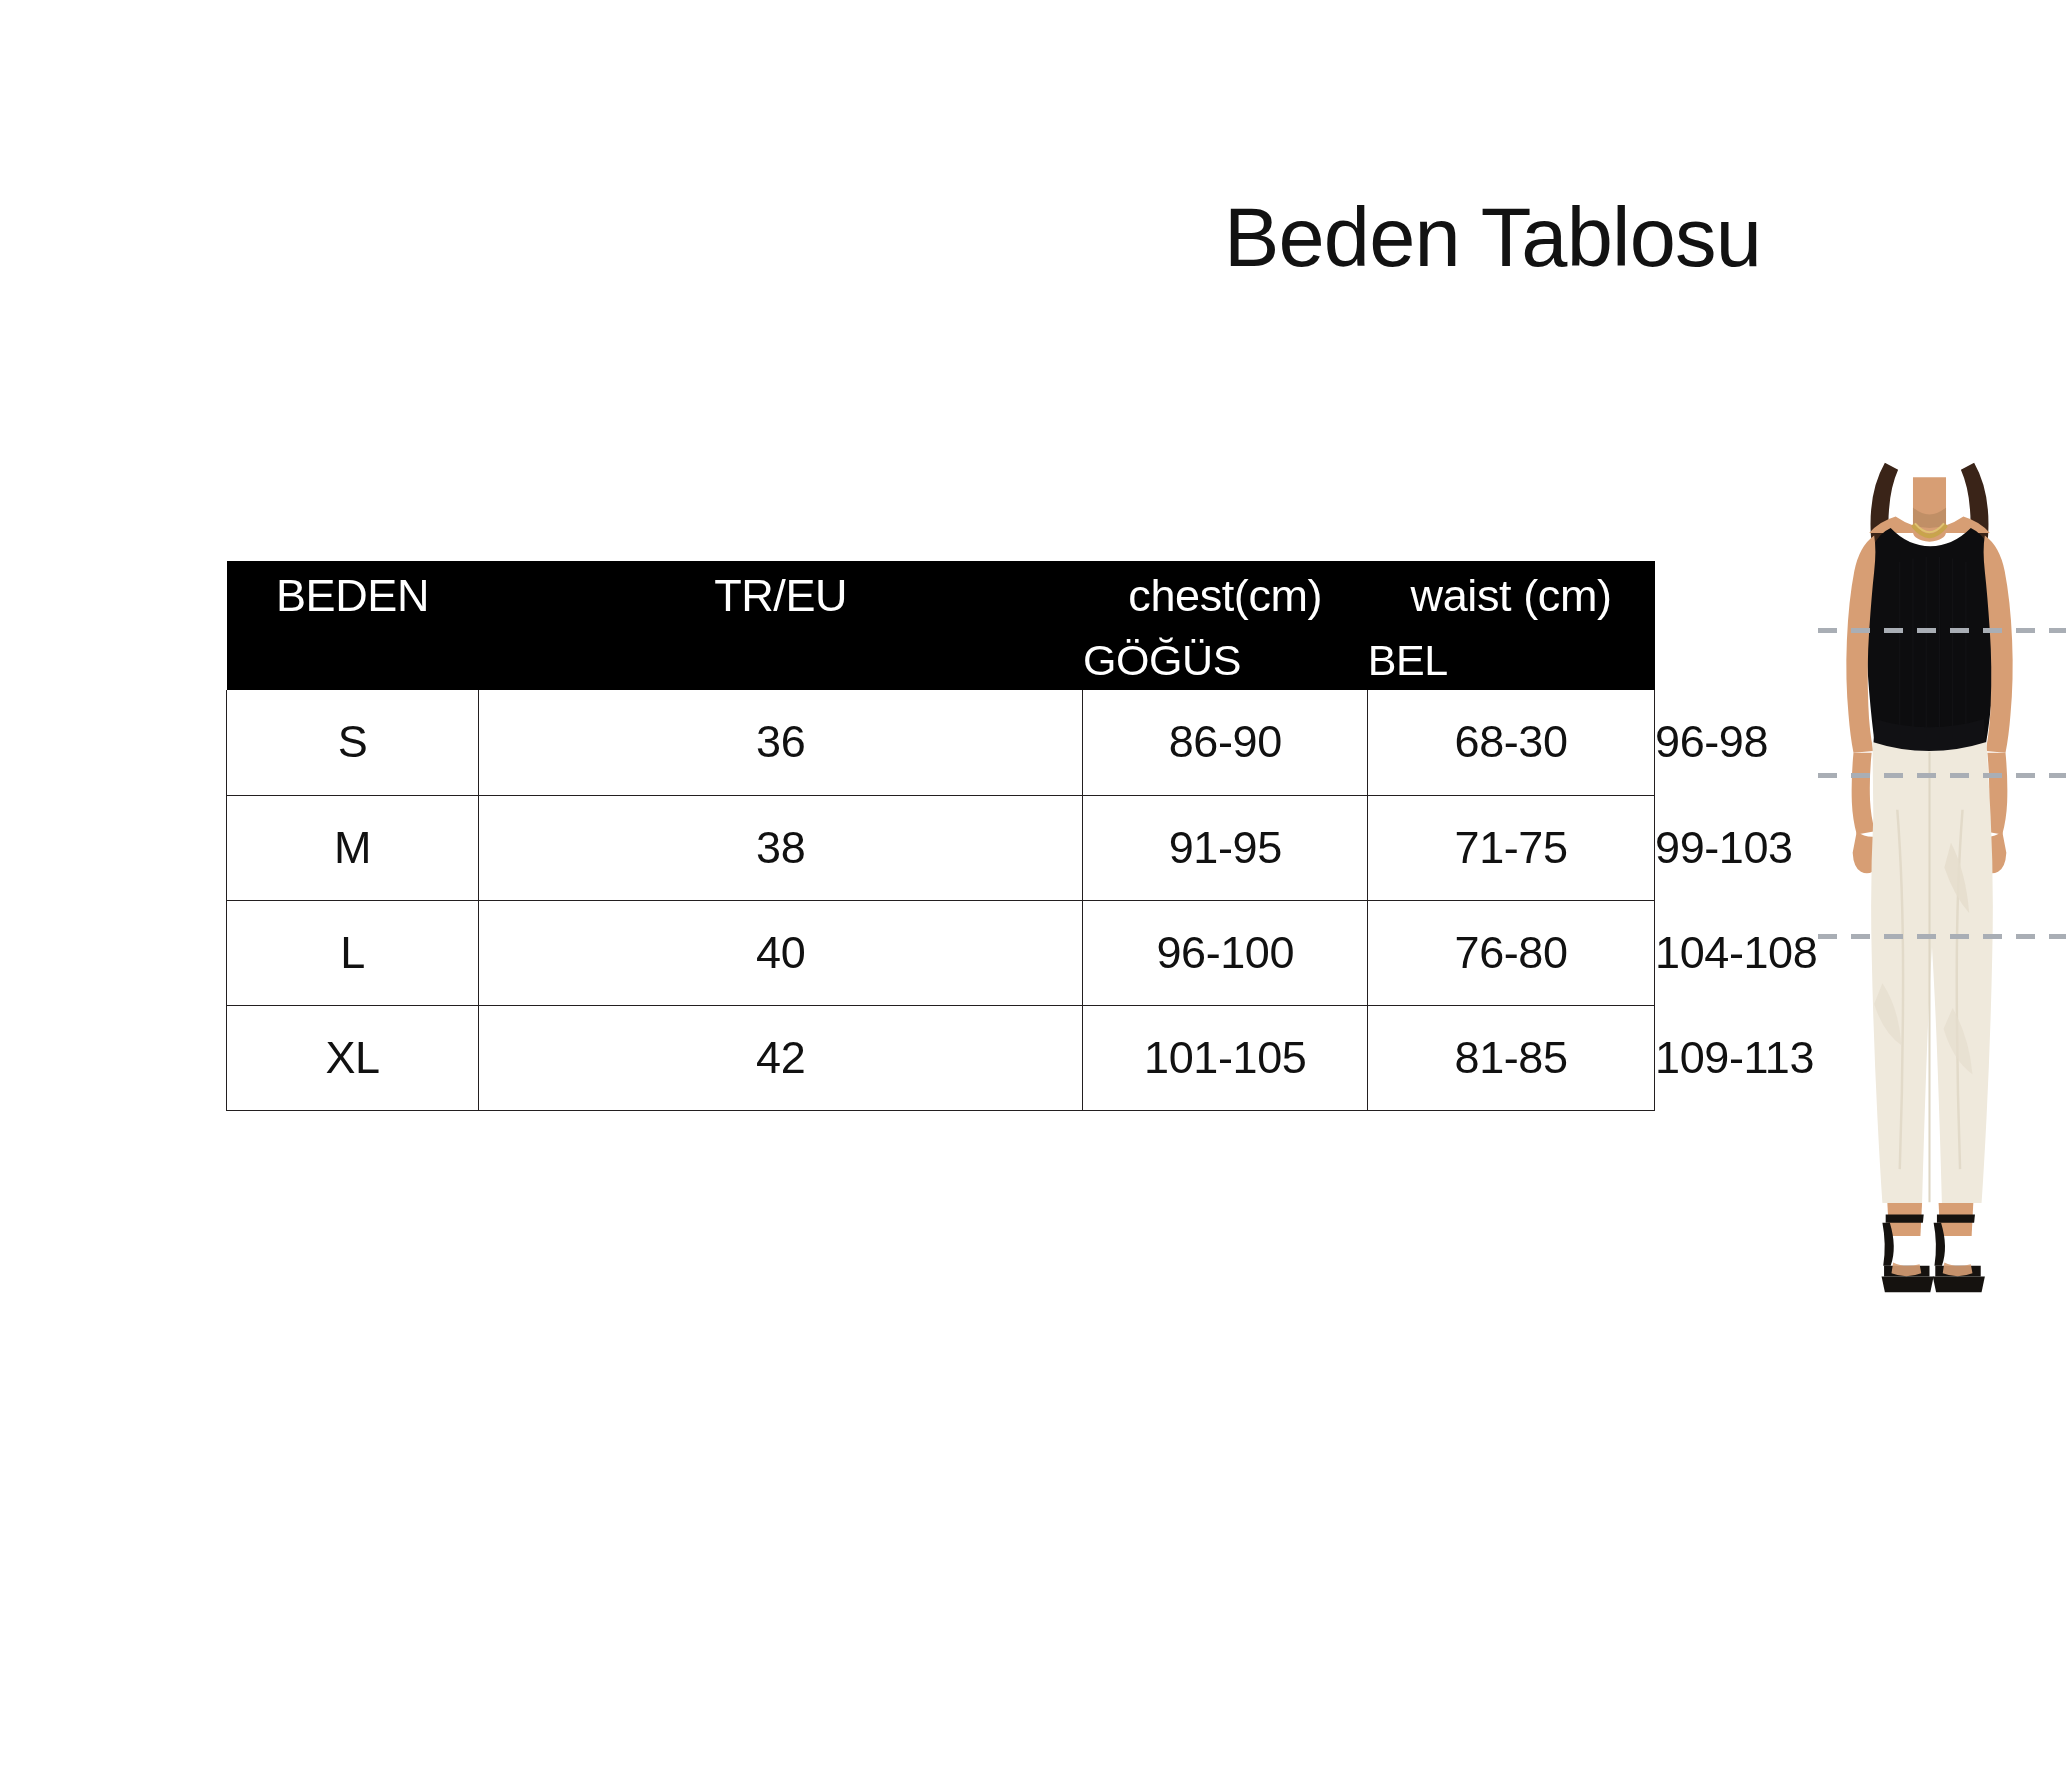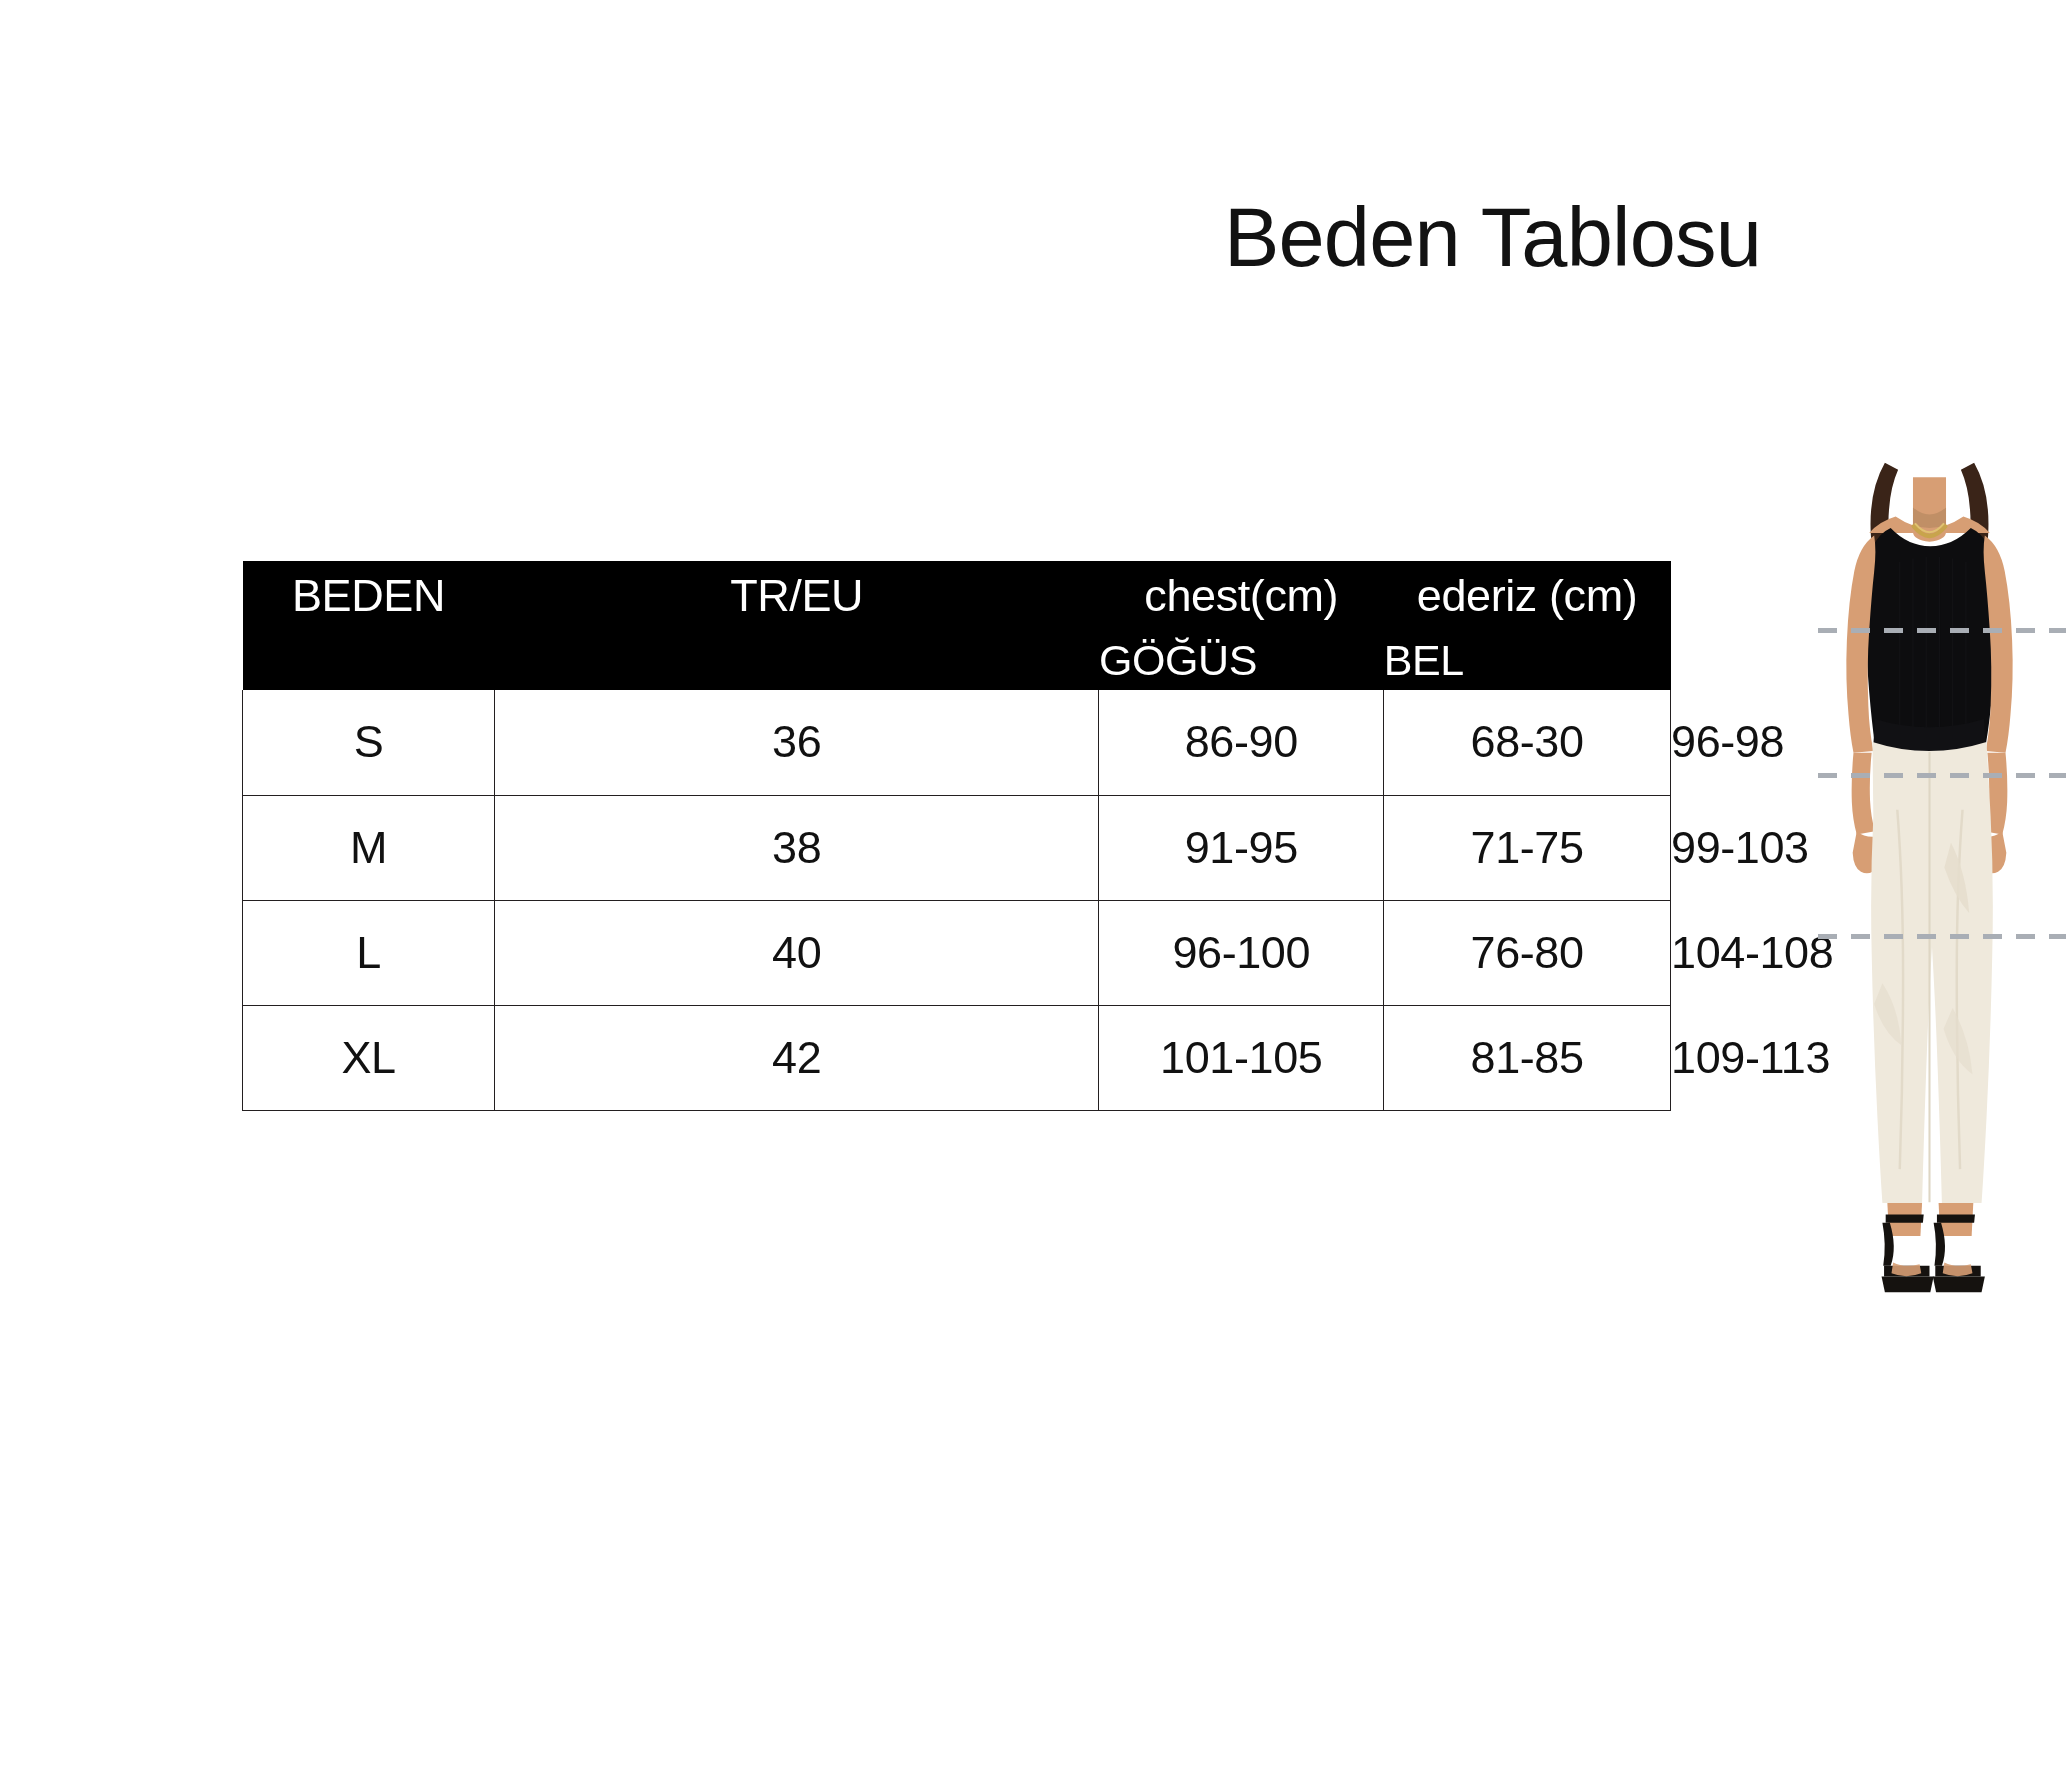--- a/index.html
+++ b/index.html
@@ -26,21 +26,21 @@
     font-size: 83px;
     line-height: 1.05;
     font-weight: 400;
     color: #121212;
     letter-spacing: -0.8px;
   }
 
   
   #size-table-wrap {
     position: absolute;
-    left: 242px;
+    left: 226px;
     top: 561px;
     width: 1429px;
   }
   table.size-table {
     border-collapse: collapse;
     width: 1429px;
     table-layout: fixed;
   }
   table.size-table col.c-beden  { width: 123px; }
   table.size-table col.c-treu   { width: 295px; }
@@ -144,21 +144,21 @@
           <col class="c-treu">
           <col class="c-chest">
           <col class="c-waist">
           <col class="c-high">
       </colgroup>
       <thead class="header-band">
         <tr class="hdr-row-1">
           <th>BEDEN</th>
           <th>TR/EU</th>
           <th>chest(cm)</th>
-          <th>ederiz (cm)</th>
+          <th>waist (cm)</th>
           <th>high (cm)</th>
         </tr>
         <tr class="hdr-row-2">
           <th></th>
           <th></th>
           <th>GÖĞÜS</th>
           <th>BEL</th>
           <th>BASEN</th>
         </tr>
       </thead>

